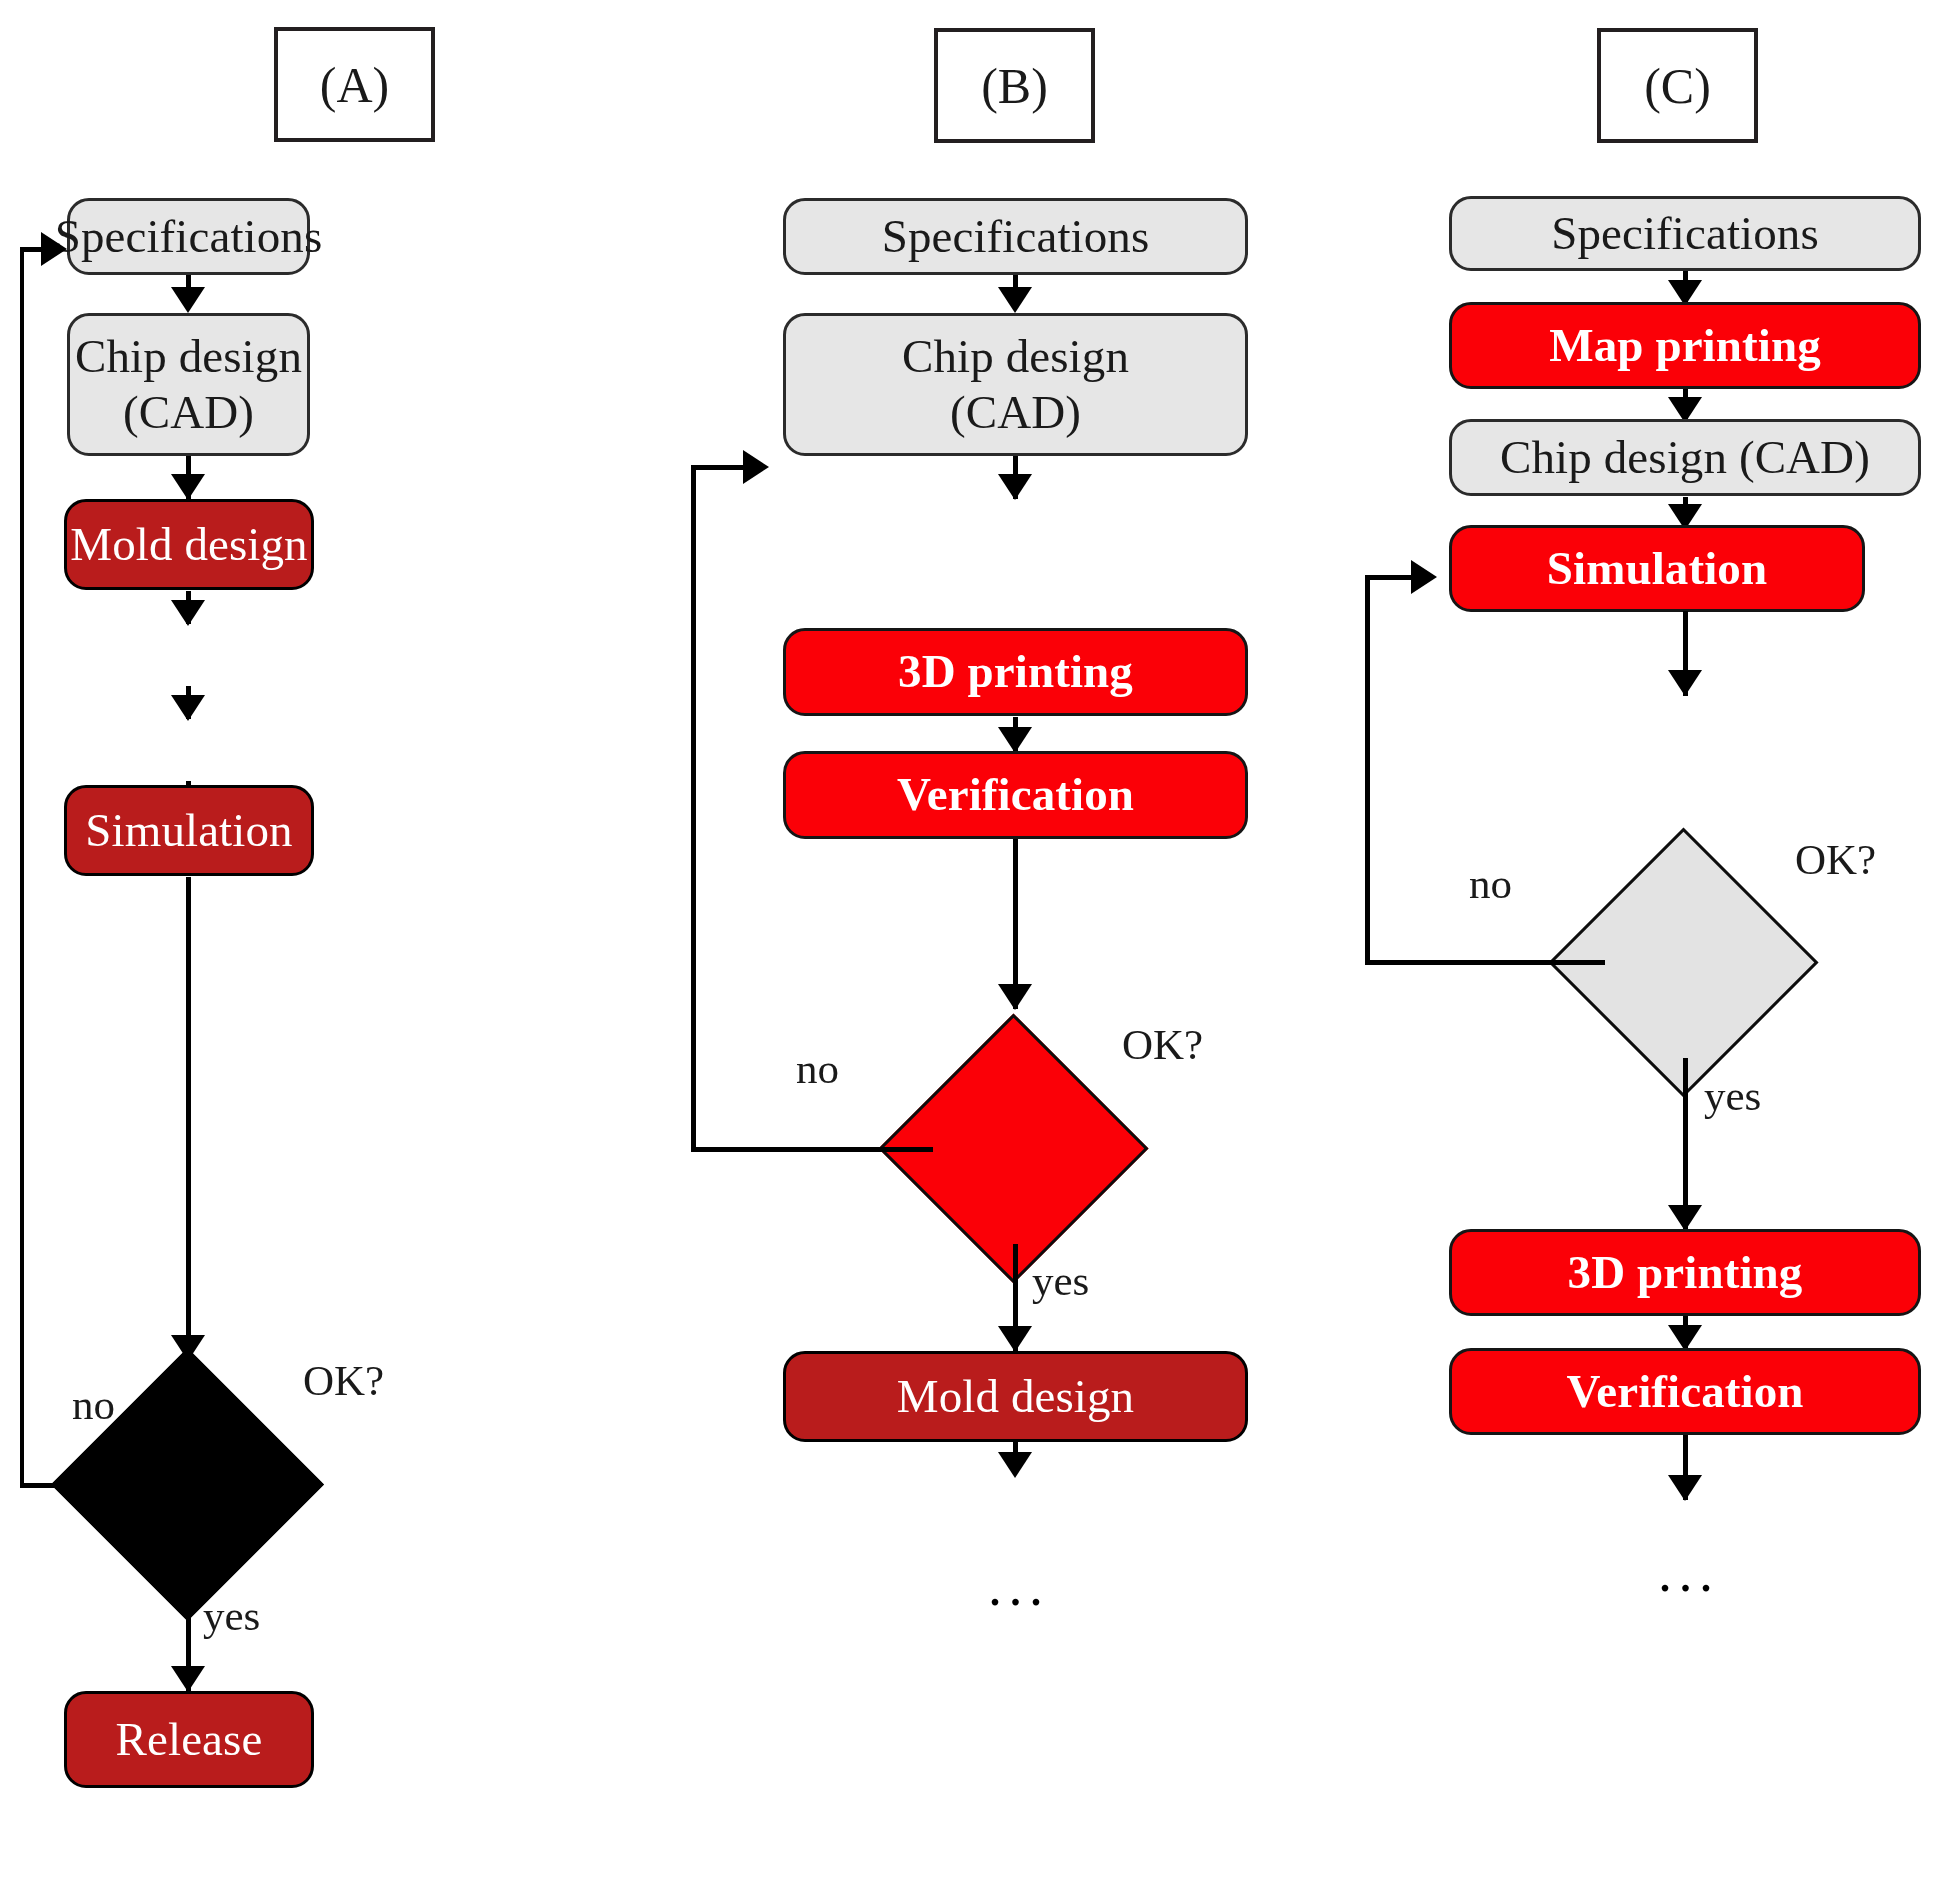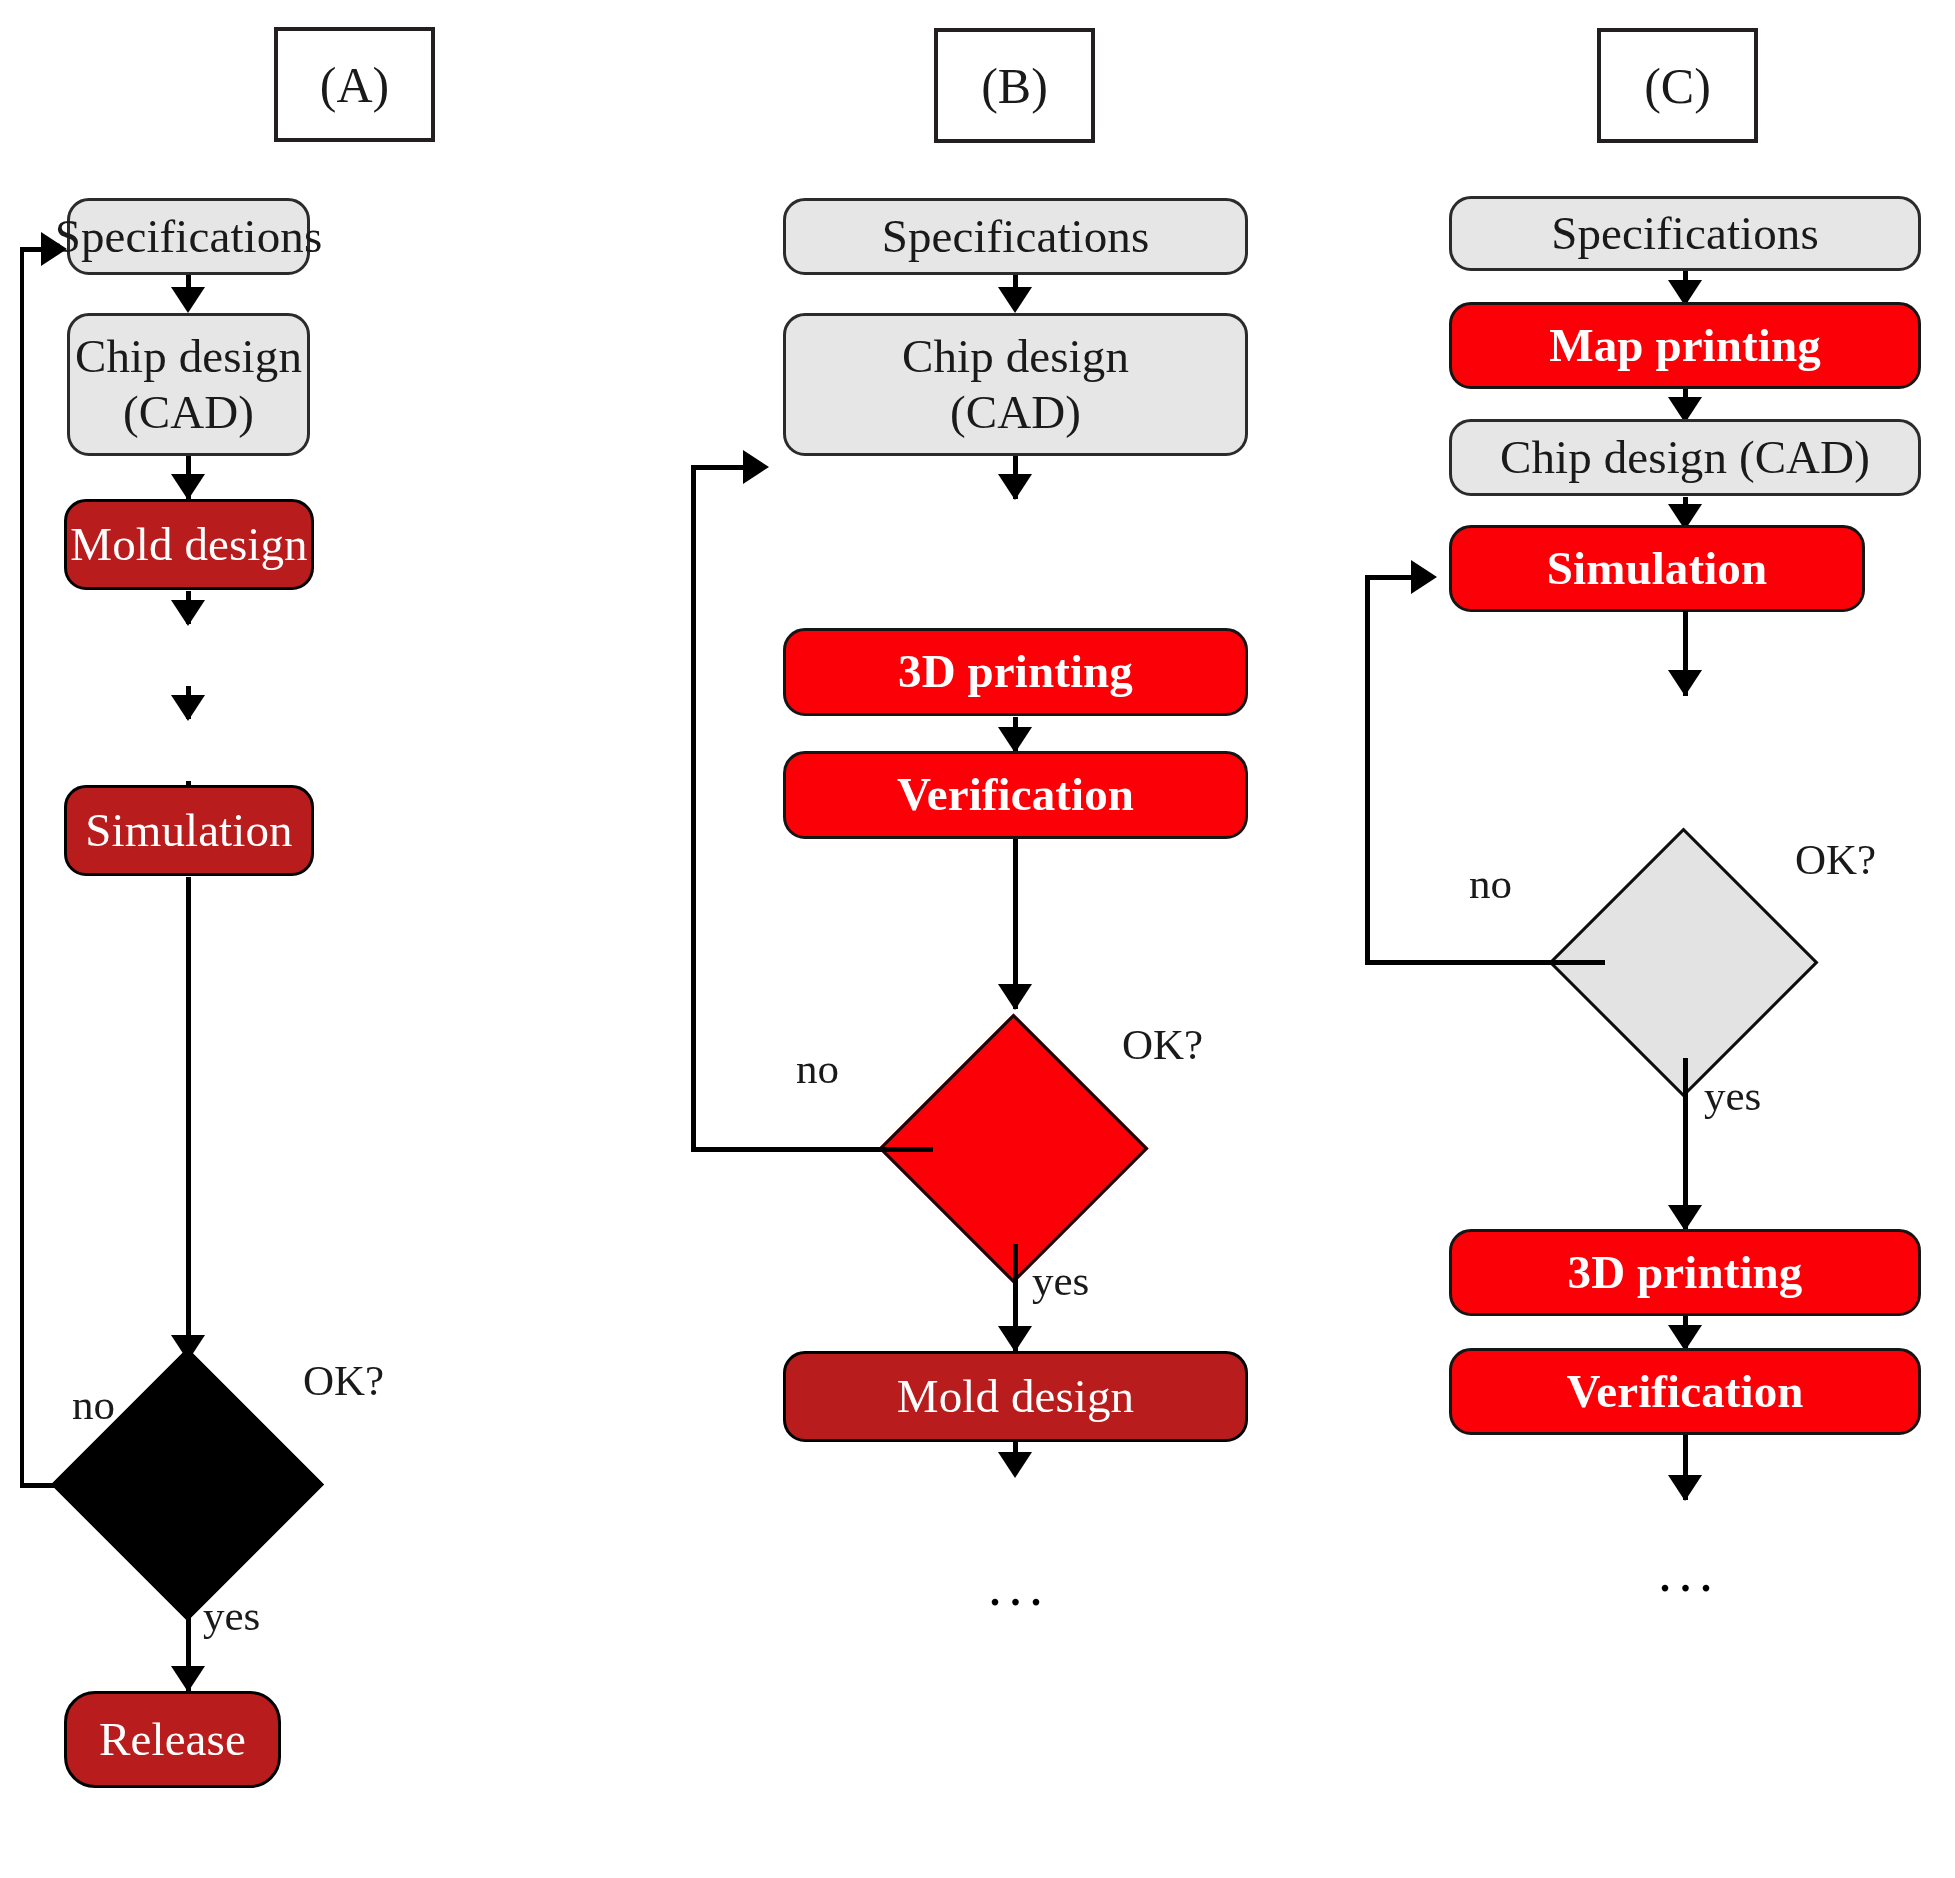--- a/index.html
+++ b/index.html
@@ -133,21 +133,21 @@
   <div class="edge hline" style="left:19.6px;top:1483px;width:85px;"></div>
   <div class="edge vline" style="left:19.6px;top:247px;height:1241px;"></div>
   <div class="edge hline" style="left:19.6px;top:247px;width:27.4px;"></div>
   <div class="arrow right" style="left:41px;top:232px;"></div>
   <div class="elabel" style="left:72px;top:1380px;">no</div>
 
   <div class="edge vline" style="left:186px;top:1582px;height:111px;"></div>
   <div class="arrow down" style="left:171px;top:1666px;"></div>
   <div class="elabel" style="left:203px;top:1591px;">yes</div>
 
-  <div class="node black" style="left:64px;top:1691px;width:217px;height:97px;border-radius:31px;">
+  <div class="node black" style="left:64px;top:1691px;width:250px;height:97px;">
     <span class="ln">Release</span>
   </div>
 
   <div class="node gray" style="left:783px;top:198px;width:465px;height:77px;">
     <span class="ln">Specifications</span>
   </div>
   <div class="edge vline" style="left:1013px;top:275px;height:33px;"></div>
   <div class="arrow down" style="left:998px;top:287px;"></div>
 
   <div class="node gray" style="left:783px;top:313px;width:465px;height:143px;">

